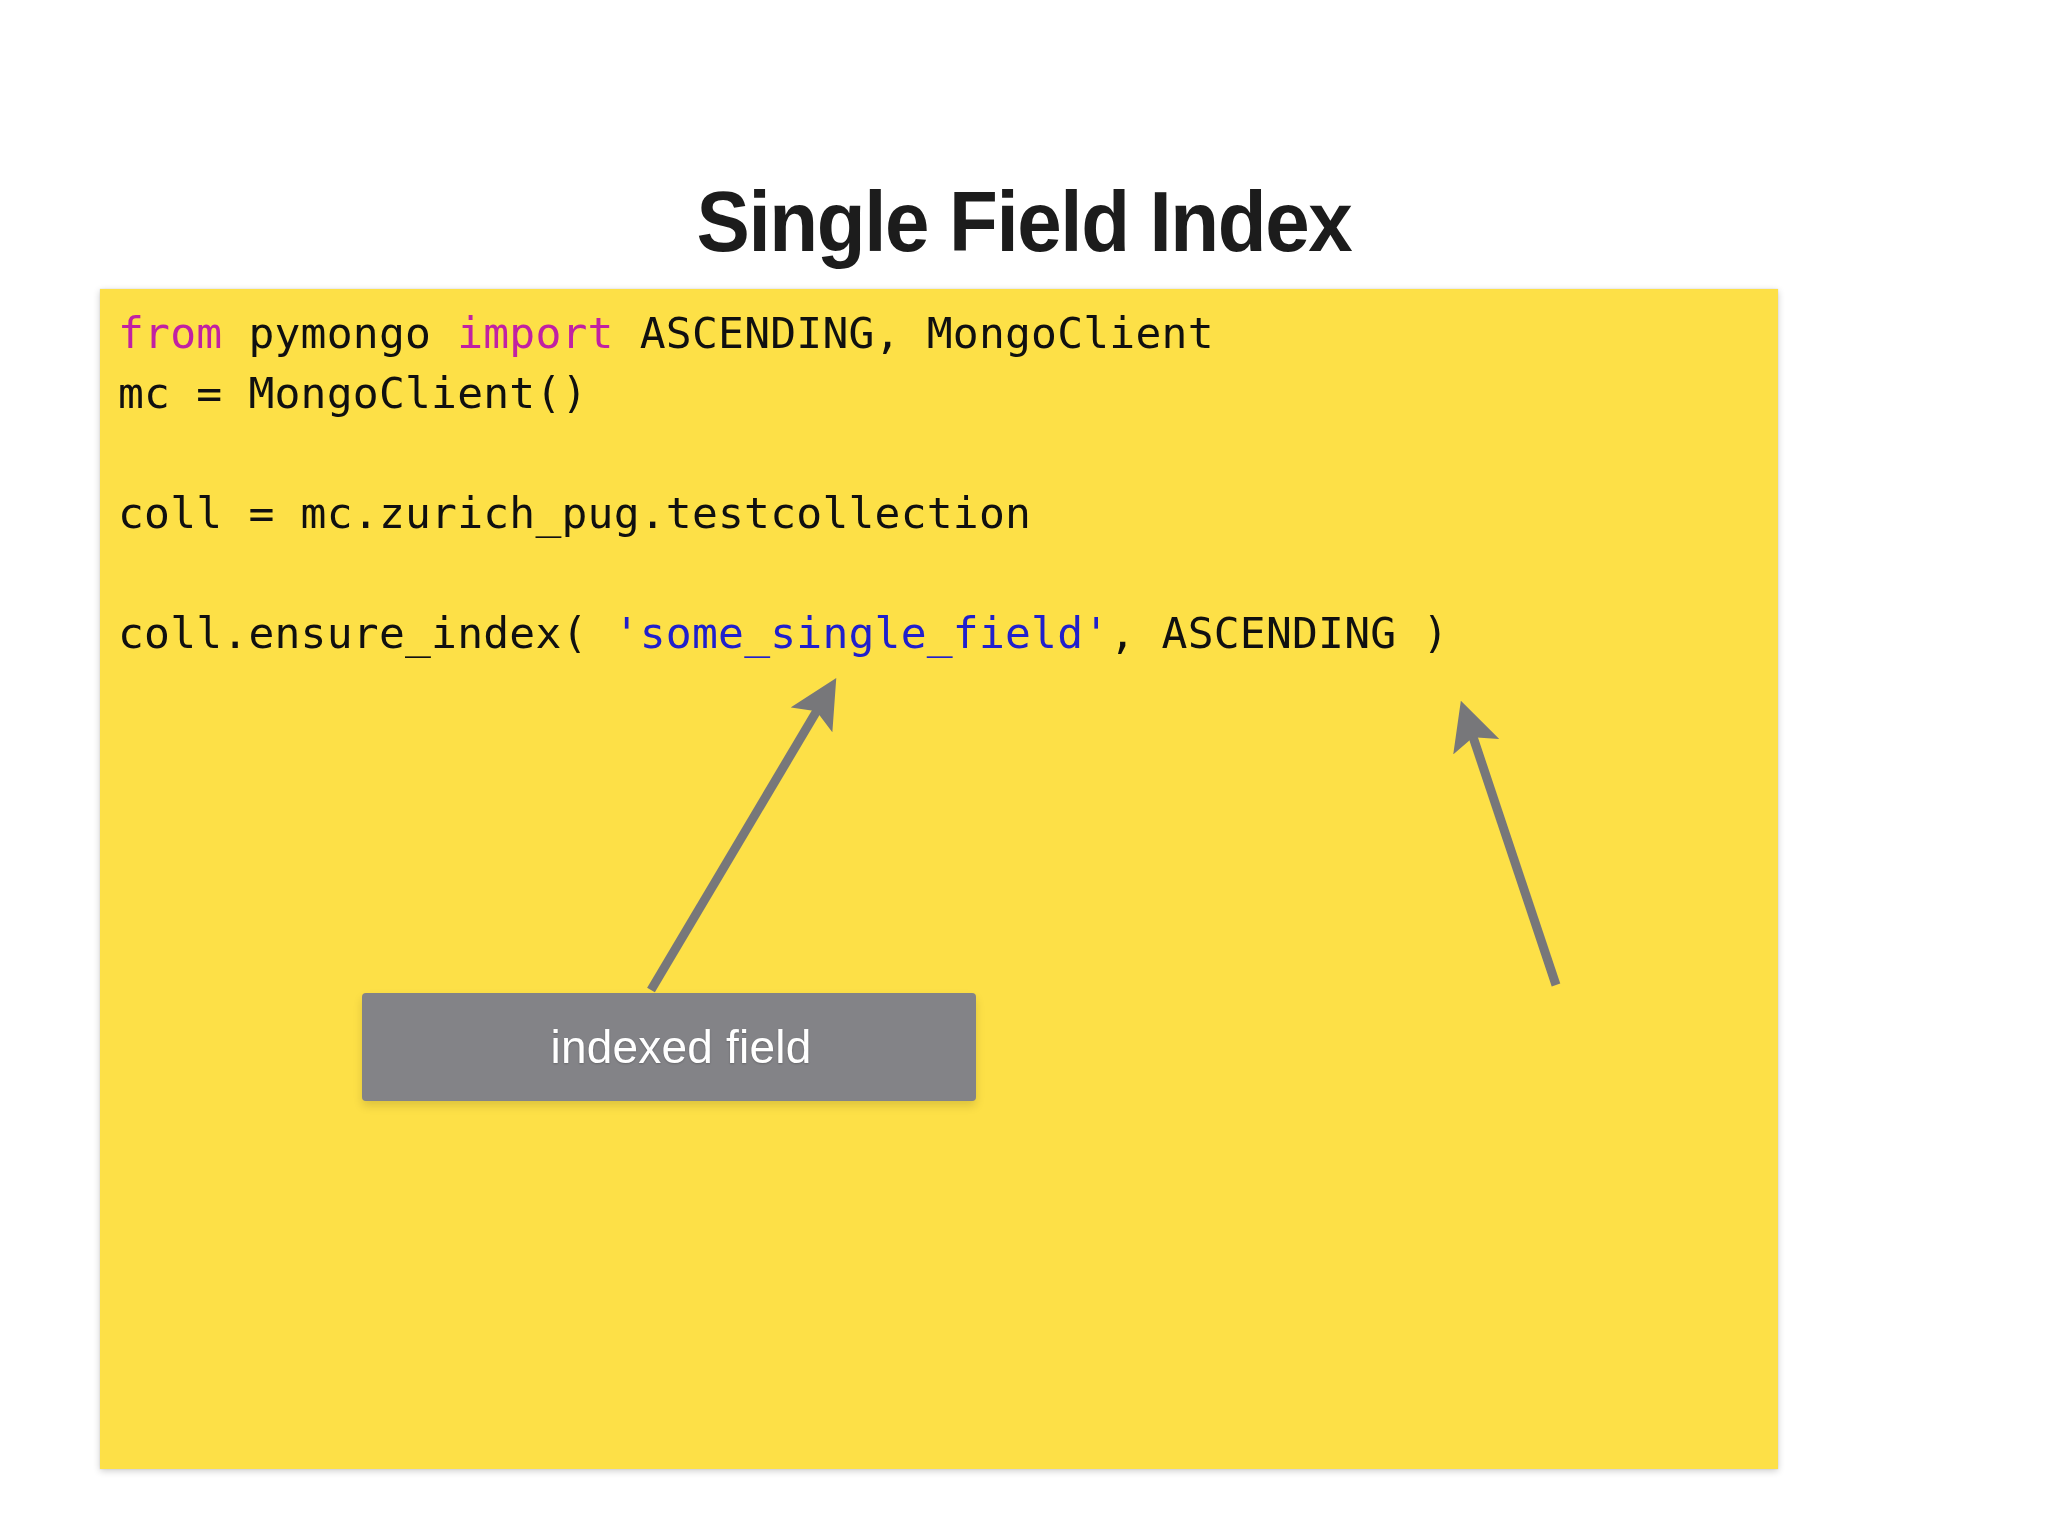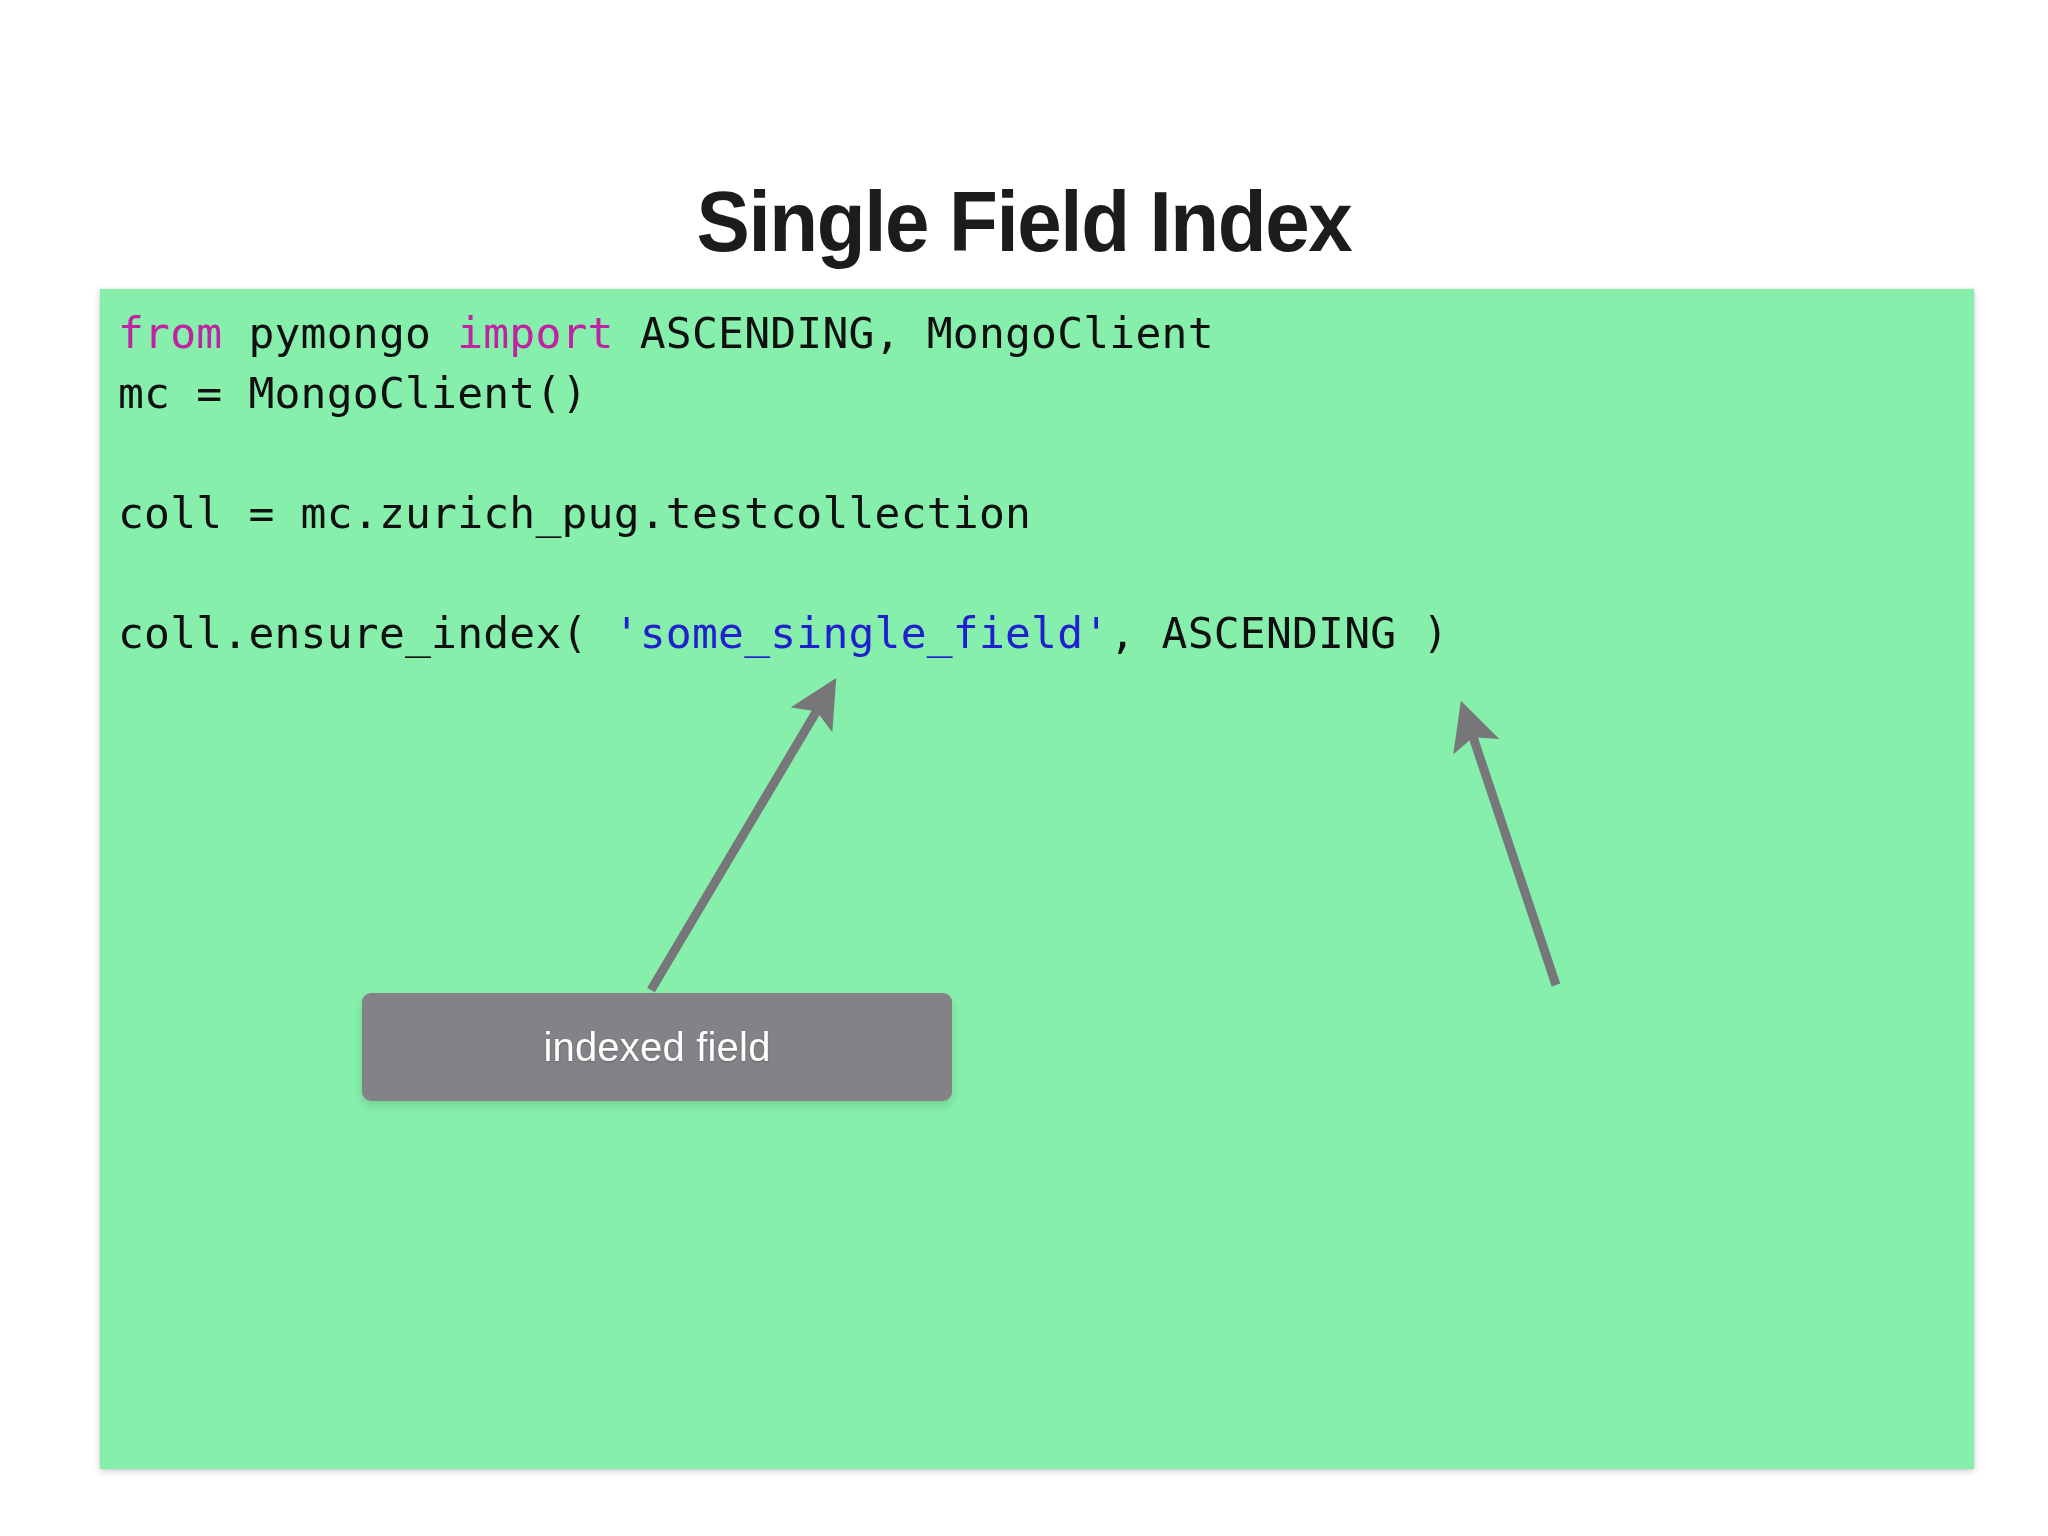--- a/index.html
+++ b/index.html
@@ -38,23 +38,23 @@
     transform: scaleX(0.93);
     transform-origin: center top;
     white-space: nowrap;
   }
 
   
   .code-panel {
     position: absolute;
     left: 100px;
     top: 289px;
-    width: 1874px;
+    width: 1678px;
     height: 1180px;
-    background: #86efac;
+    background: #fde047;
     box-shadow: 0 2px 7px rgba(0,0,0,0.20), 0 0 1px rgba(0,0,0,0.16);
     overflow: hidden;
   }
 
   .code-body {
     position: absolute;
     left: 18px;
     top: 14px;
     right: 0;
     font-family: "DejaVu Sans Mono", "Liberation Mono", monospace;
@@ -68,30 +68,31 @@
   .code-line.blank { height: 60px; }
 
   .tok-kw     { color: #c121a3; }
   .tok-str    { color: #2020cc; }
   .tok-plain  { color: #101010; }
 
   
   .pill {
     position: absolute;
     background: #838387;
-    border-radius: 9px;
+    border-radius: 4px;
     box-shadow: 0 5px 10px rgba(0,0,0,0.13);
     display: flex;
     align-items: center;
     justify-content: center;
     color: #ffffff;
     font-family: "Liberation Sans", sans-serif;
-    font-size: 40px;
+    font-size: 46px;
     letter-spacing: 0.2px;
     text-shadow: 0 1px 2px rgba(0,0,0,0.22);
+    padding-left: 24px;
   }
   .pill-indexed-field {
     left: 362px;
     top: 993px;
     width: 590px;
     height: 108px;
   }
   .pill-indexing-order {
     left: 1272px;
     top: 993px;

